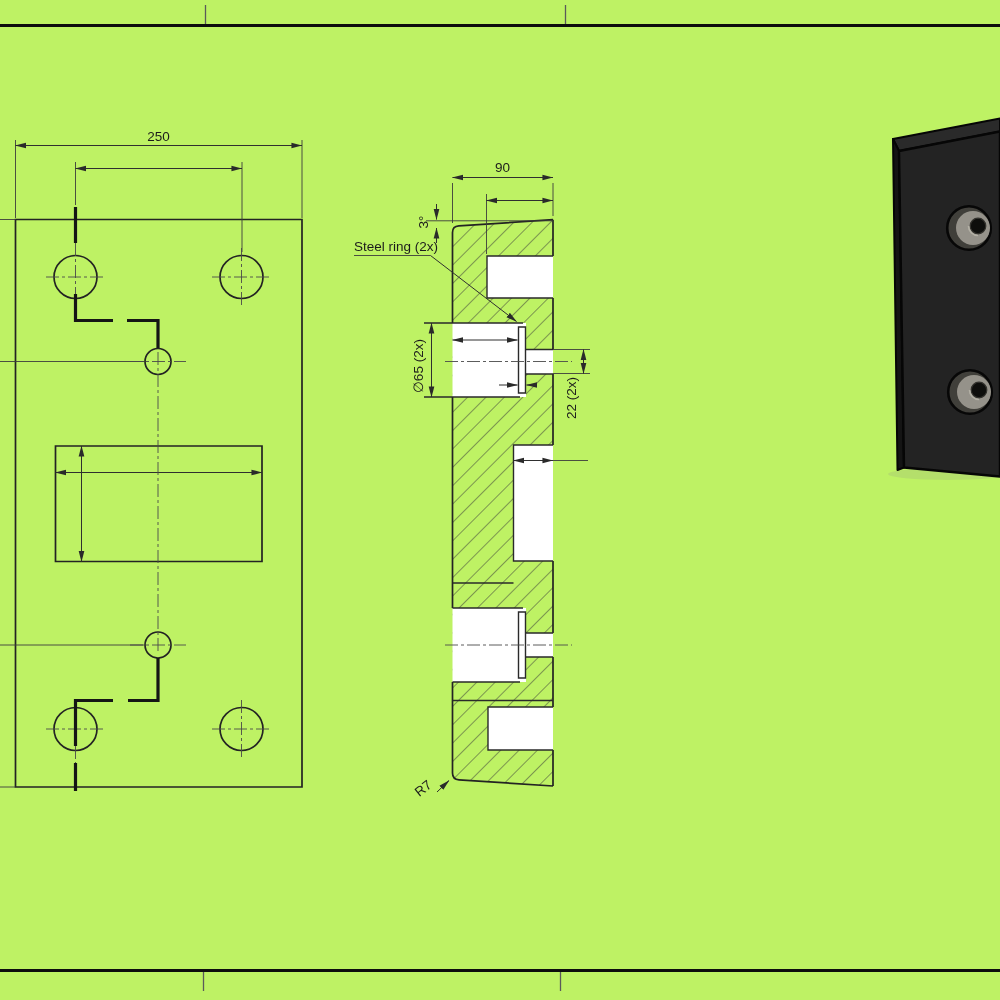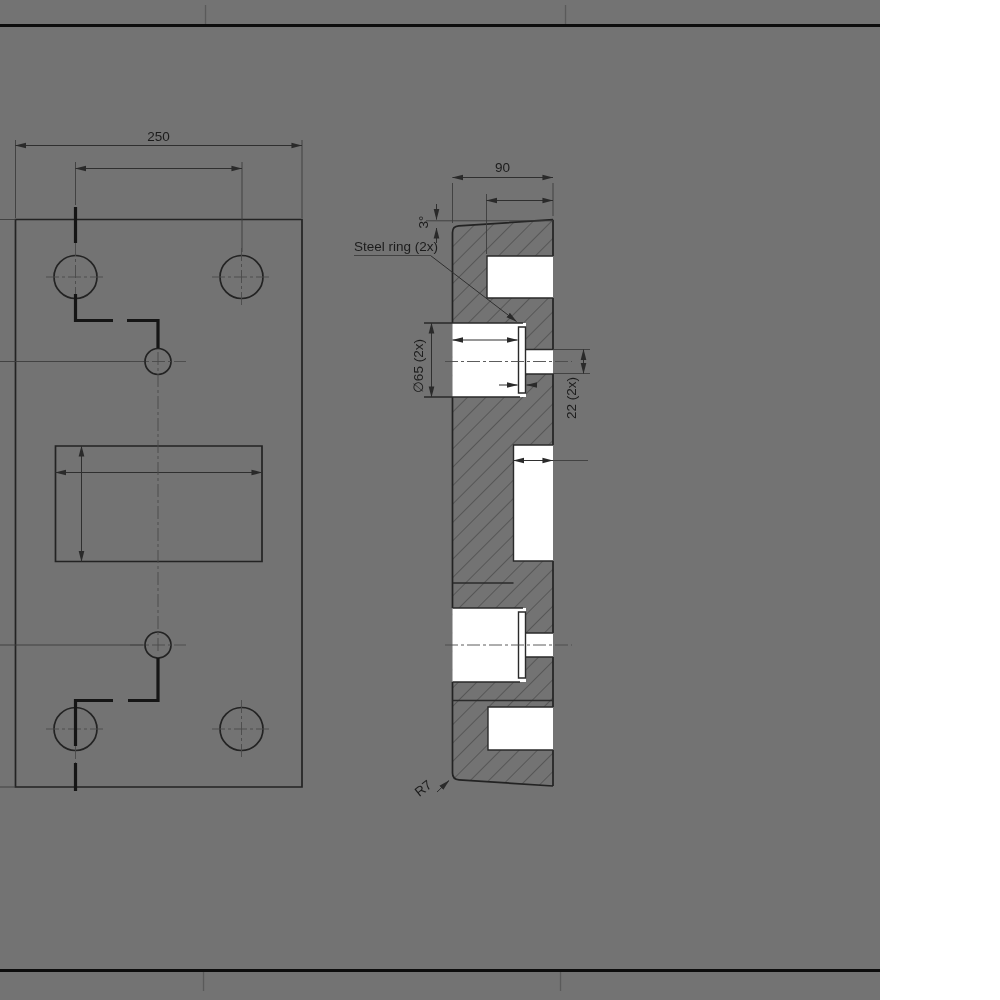--- a/index.html
+++ b/index.html
@@ -1,16 +1,16 @@
 <!DOCTYPE html>
 <html><head>
 <meta charset="utf-8">
 <style>
   html,body{margin:0;padding:0;background:#fff;}
-  .sheet{position:relative;width:880px;height:1000px;background:#737373;overflow:hidden;
+  .sheet{position:relative;width:1000px;height:1000px;background:#bef264;overflow:hidden;
          font-family:"Liberation Sans", sans-serif;}
   svg{display:block}
   text{fill:#1c1c1c;font-family:"Liberation Sans",sans-serif;font-size:13.5px;}
   .edge{stroke:#232323;stroke-width:1.7;fill:none;stroke-linecap:butt;}
   .feat{stroke:#2a2a2a;stroke-width:1.4;fill:none;}
   .thin{stroke:#3c3c3c;stroke-width:0.9;fill:none;}
   .dim{stroke:#2f2f2f;stroke-width:1;fill:none;}
   .cl{stroke:#4a4a4a;stroke-width:0.9;fill:none;stroke-dasharray:13 3 3 3;}
   .cut{stroke:#151515;stroke-width:3.2;fill:none;}
   .frame{stroke:#0d0d0d;stroke-width:3;fill:none;}

